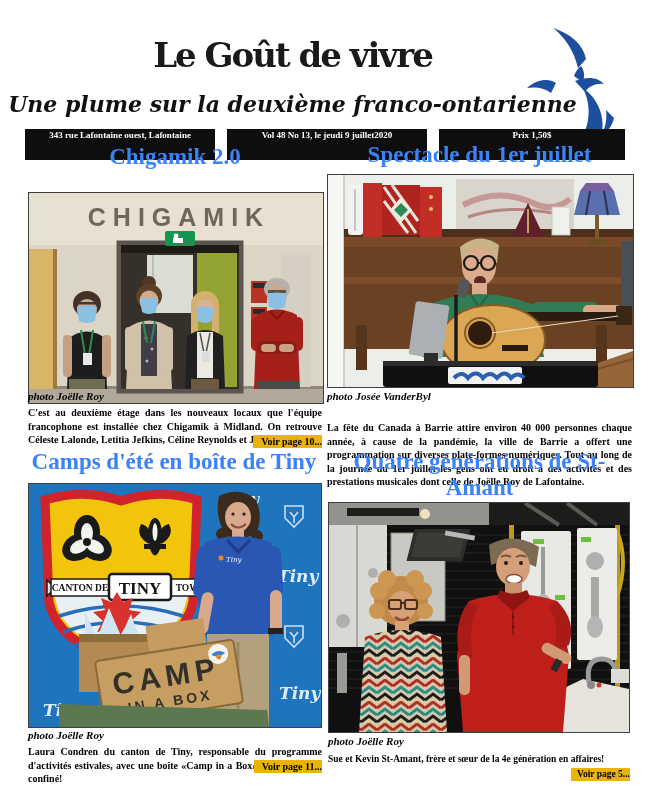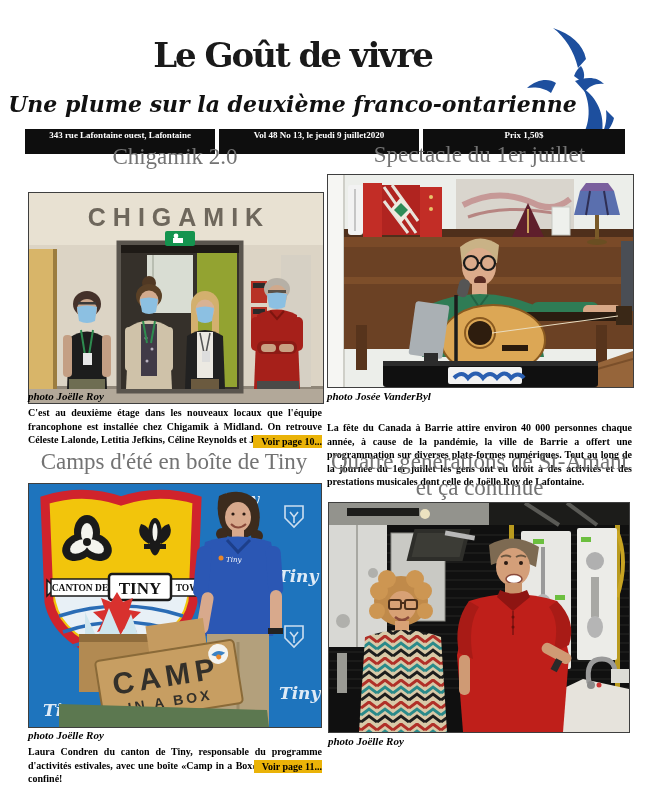--- a/index.html
+++ b/index.html
@@ -7,29 +7,29 @@
         font-family:"Liberation Serif",serif;color:#000;margin:0 auto;}
 
   
   .masthead-title{position:absolute;top:24px;left:0;width:585px;margin:0;text-align:center;
     font-family:"DejaVu Serif",serif;font-weight:bold;font-size:34px;letter-spacing:-2px;line-height:62px;color:#1a1a1a;}
   .masthead-tagline{position:absolute;top:91px;left:0;width:585px;text-align:center;
     font-family:"DejaVu Serif",serif;font-style:italic;font-weight:bold;font-size:22px;color:#111;}
   .bird{position:absolute;top:26px;left:518px;width:122px;height:118px;}
 
   
-  .infobar{position:absolute;top:129px;left:25px;width:600px;height:25px;display:flex;gap:4px;}
+  .infobar{position:absolute;top:129px;left:25px;width:600px;height:31px;display:flex;gap:12px;}
   .infobar .seg{background:#0e0e0e;color:#fff;font-weight:bold;font-size:9px;line-height:13px;
     text-align:center;white-space:nowrap;overflow:hidden;}
   .seg-address{flex:0 0 190px;}
   .seg-edition{flex:0 0 200px;}
   .seg-price{flex:1;}
 
   
-  .hl{position:absolute;margin:0;font-weight:normal;font-size:23px;line-height:26px;text-align:center;color:#737373;}
+  .hl{position:absolute;margin:0;font-weight:bold;font-size:23px;line-height:26px;text-align:center;color:#3b82f6;}
   .hl-chigamik{top:144px;left:28px;width:294px;}
   .hl-spectacle{top:142px;left:327px;width:305px;}
   .hl-tiny{top:449px;left:24px;width:300px;}
   .hl-stamant{top:449px;left:327px;width:305px;}
 
   
   .photo{position:absolute;border:1px solid #3f3f3f;background:#ddd;}
   .photo svg{display:block;}
   .photo-chigamik{top:176px;left:28px;width:294px;height:210px;margin-top:16px;}
   .photo-spectacle{top:174px;left:327px;width:305px;height:212px;}
@@ -469,14 +469,18 @@
     </svg>
   </div>
 
   <div class="credit credit-3">photo Joëlle Roy</div>
   <div class="credit credit-4">photo Joëlle Roy</div>
 
   <div class="body body-3">
     <span>Laura Condren du canton de Tiny, responsable du programme d'activités estivales, avec une boîte «Camp in a Box» pour le plaisir confiné!</span>
     <span class="pageref">Voir page 11...</span>
   </div>
+  <div class="body body-4">
+    <span>Sue et Kevin St-Amant, frère et sœur de la 4e génération en affaires!</span>
+    <span class="pageref">Voir page 5...</span>
+  </div>
 
 </div>
 
 </body></html>

